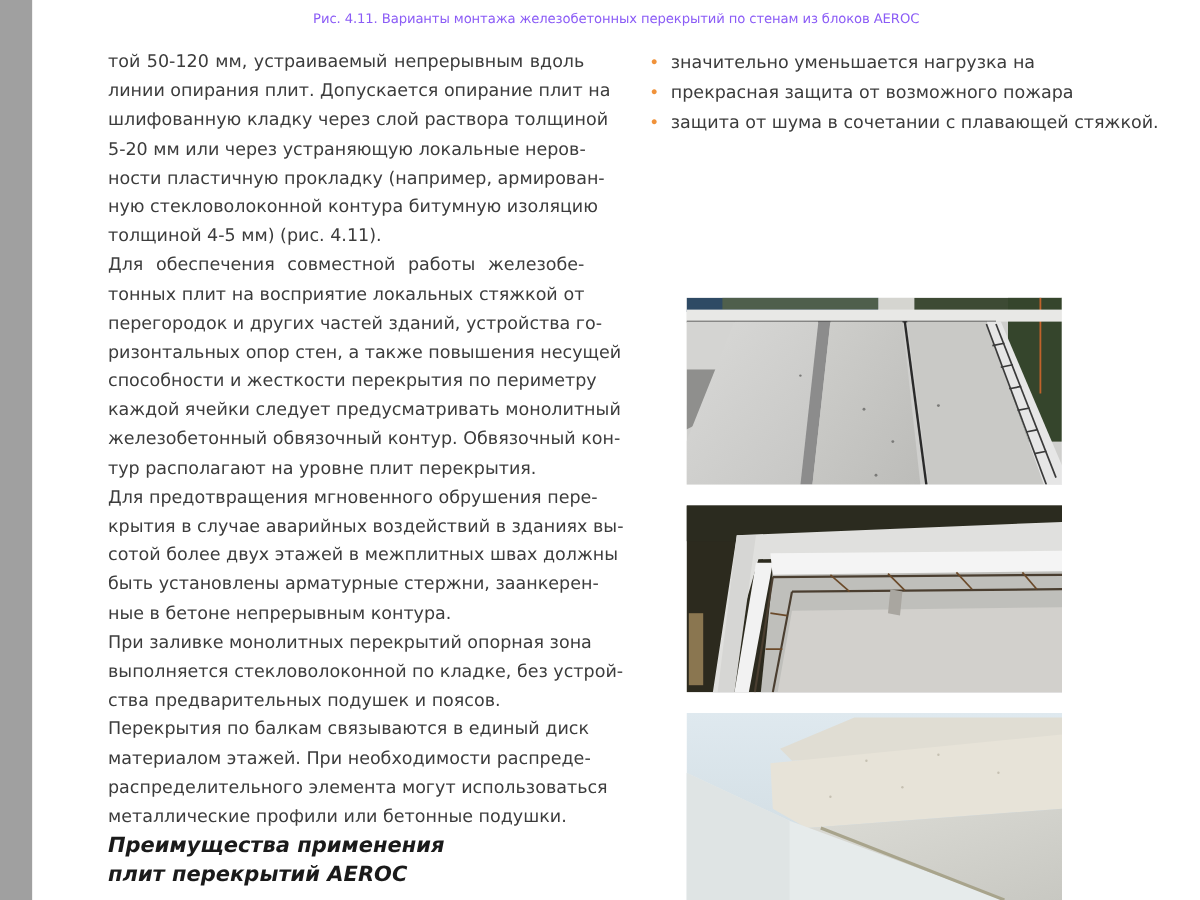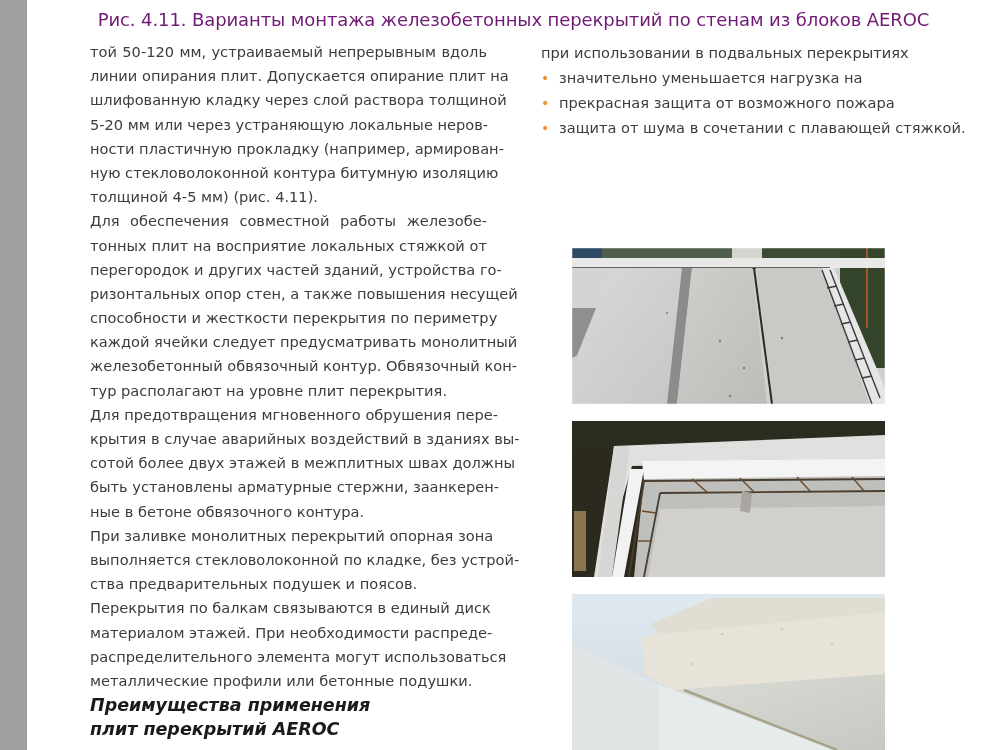--- a/index.html
+++ b/index.html
@@ -30,22 +30,22 @@
     width: 973px;
     height: 750px;
     background: #ffffff;
   }
   .caption {
     position: absolute;
     left: 0; top: 9px;
     width: 973px;
     text-align: center;
     font-family: "DejaVu Sans", sans-serif;
-    font-size: 18px;
-    color: #701a75;
+    font-size: 11px;
+    color: #8b5cf6;
     letter-spacing: -0.1px;
     white-space: nowrap;
   }
   .col-left {
     position: absolute;
     left: 63px; top: 40px;
     width: 397px;
     font-family: "DejaVu Sans", sans-serif;
     font-size: 14.6px;
     line-height: 24.2px;
@@ -130,43 +130,40 @@
         <span class="line">способности и жесткости перекрытия по периметру</span>
         <span class="line">каждой ячейки следует предусматривать монолитный</span>
         <span class="line">железобетонный обвязочный контур. Обвязочный кон-</span>
         <span class="line last">тур располагают на уровне плит перекрытия.</span>
       </div>
       <div>
         <span class="line">Для предотвращения мгновенного обрушения пере-</span>
         <span class="line">крытия в случае аварийных воздействий в зданиях вы-</span>
         <span class="line">сотой более двух этажей в межплитных швах должны</span>
         <span class="line">быть установлены арматурные стержни, заанкерен-</span>
-        <span class="line last">ные в бетоне обвязочного контура.</span>
+        <span class="line last">ные в бетоне непрерывным контура.</span>
       </div>
       <div>
         <span class="line">При заливке монолитных перекрытий опорная зона</span>
         <span class="line">выполняется стекловолоконной по кладке, без устрой-</span>
         <span class="line last">ства предварительных подушек и поясов.</span>
       </div>
       <div>
         <span class="line">Перекрытия по балкам связываются в единый диск</span>
         <span class="line">материалом этажей. При необходимости распреде-</span>
         <span class="line">распределительного элемента могут использоваться</span>
         <span class="line last">металлические профили или бетонные подушки.</span>
       </div>
       <div class="heading">
         <div>Преимущества  применения</div>
         <div>плит перекрытий AEROC</div>
       </div>
     </div>
 
     <div class="col-right">
-      <span class="line">
-        <span>при использовании в подвальных перекрытиях</span>
-      </span>
       <span class="line">
         <span class="bullet">•</span><span>значительно уменьшается нагрузка на</span>
       </span>
       <span class="line">
         <span class="bullet">•</span><span>прекрасная защита от возможного пожара</span>
       </span>
       <span class="line">
         <span class="bullet">•</span><span>защита от шума в сочетании с плавающей стяжкой.</span>
       </span>
     </div>

